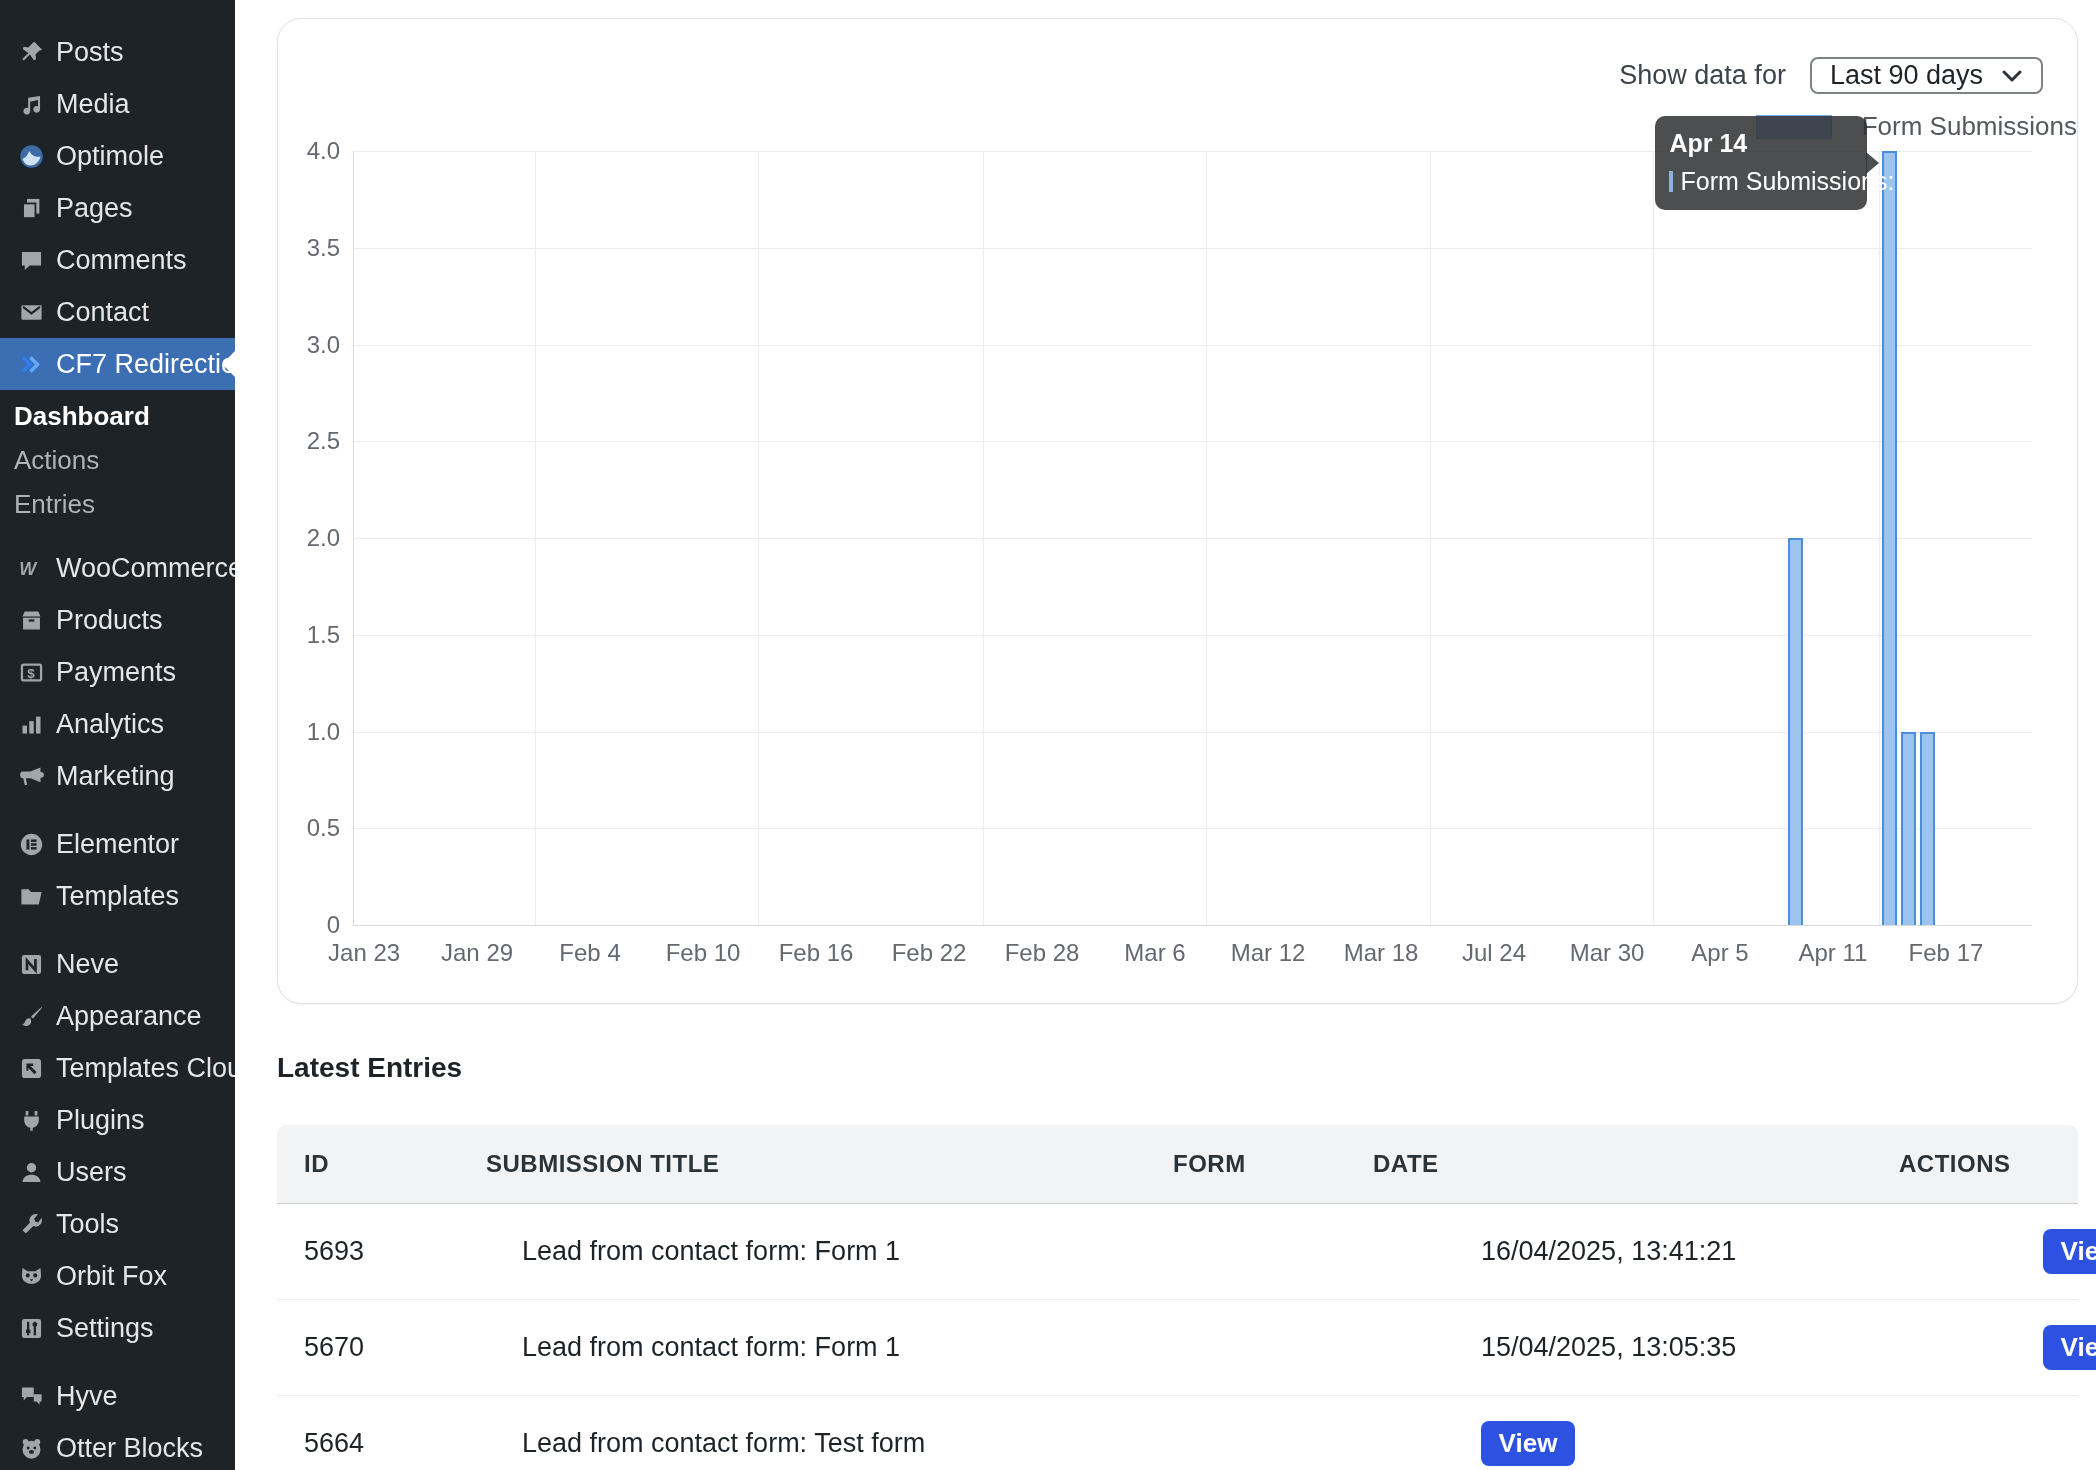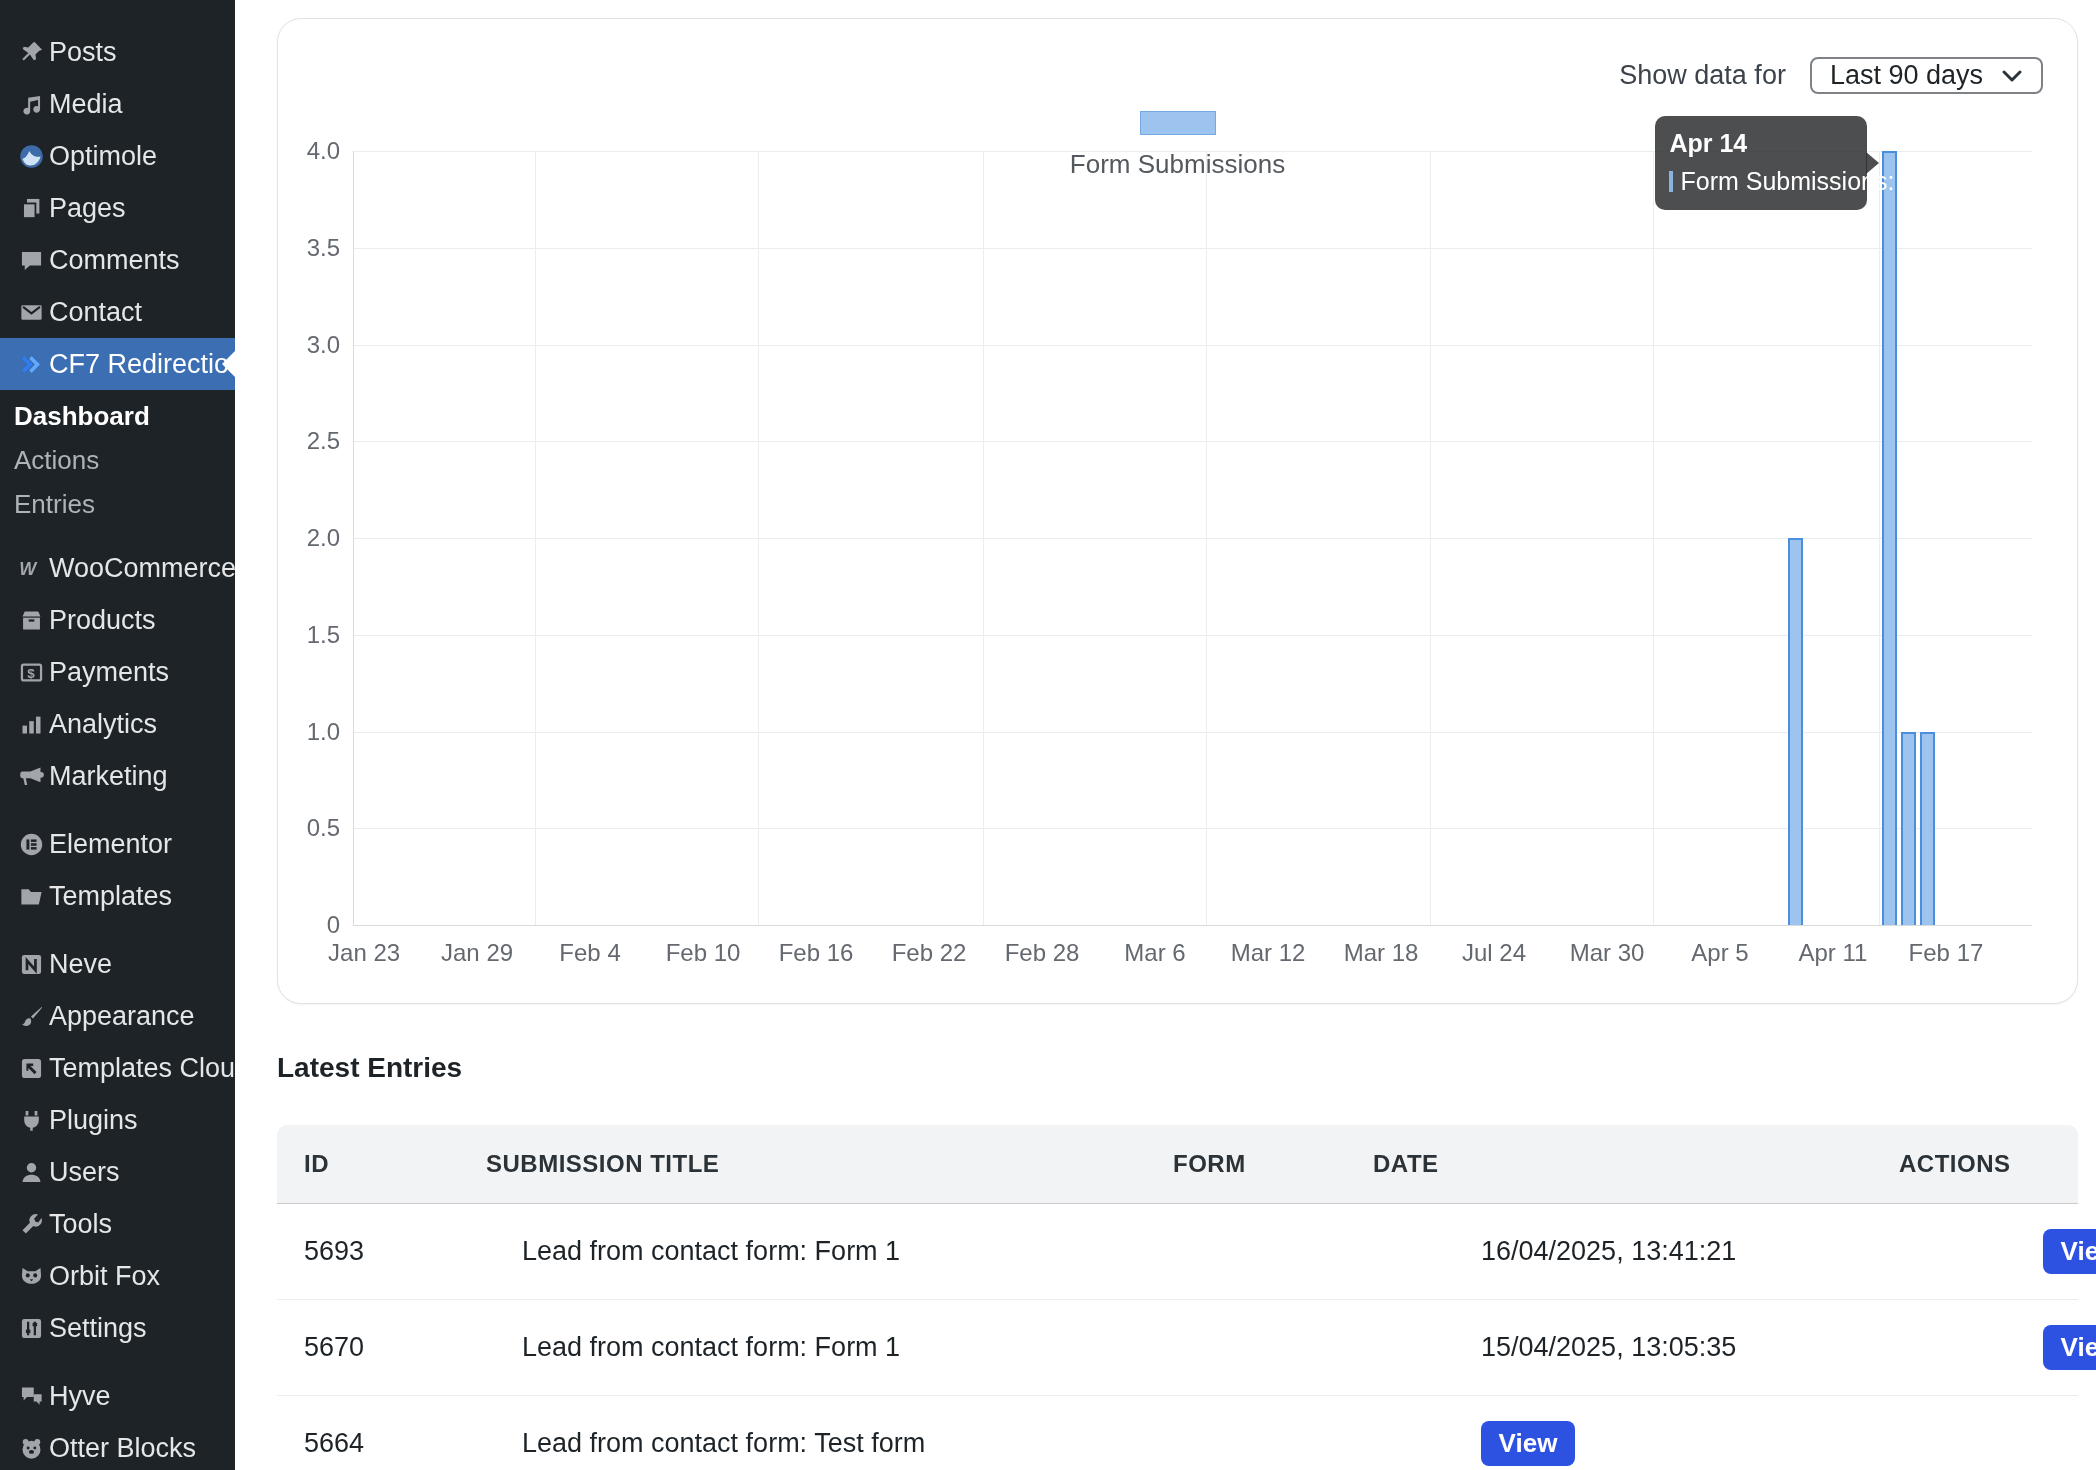--- a/index.html
+++ b/index.html
@@ -12,34 +12,34 @@
   .mi{position:relative;display:flex;align-items:center;height:52px;padding-left:13px;color:#e4e6e8;font-size:27px;cursor:pointer;}
   .mi .ic{width:36px;min-width:36px;display:flex;align-items:center;justify-content:center;}
   .ic svg{width:27px;height:27px;fill:#a2a6ab;}
   .mi.active{background:#3c6eb4;color:#ffffff;}
   .mi.active::after{content:"";position:absolute;right:0;top:50%;transform:translateY(-50%);
     border:13px solid transparent;border-right:13px solid #ffffff;}
   .subwrap{margin:4px 0 6px 0;}
   .sub{display:flex;align-items:center;height:44px;padding-left:14px;font-size:26px;color:#aeb3b8;cursor:pointer;}
   .sub.subactive{color:#ffffff;font-weight:bold;}
   .gap{margin-top:16px;}
-  .mi .lbl{white-space:nowrap;}
+  .mi .lbl{white-space:nowrap;margin-left:7px;}
 
   
   .main{position:absolute;left:235px;top:0;right:0;bottom:0;background:#fff;}
 
   .card{position:absolute;left:42px;top:18px;right:18px;height:984px;background:#fff;
     border:1px solid #e1e2e4;border-radius:24px;box-shadow:0 1px 2px rgba(0,0,0,.05);}
 
   .controls{position:absolute;top:38px;right:34px;display:flex;align-items:center;gap:24px;}
   .ctrl-label{font-size:27px;color:#3c434a;}
   .select{display:flex;align-items:center;gap:18px;border:2px solid #7e8287;border-radius:8px;
     padding:1px 18px;font-size:27px;color:#1d2327;background:#fff;cursor:pointer;}
 
-  .legend{position:absolute;top:92px;left:0;right:0;display:flex;justify-content:flex-end;align-items:center;gap:14px;flex-direction:column;}
+  .legend{position:absolute;top:92px;left:0;right:0;display:flex;justify-content:flex-end;align-items:center;gap:30px;}
   .legend-swatch{width:74px;height:22px;}
   .legend-label{font-size:26px;color:#54595f;}
 
   .plot{position:absolute;left:75px;top:132px;width:1678px;height:774px;
     border-left:1px solid #d9dadb;border-bottom:1px solid #d9dadb;}
   .hline{position:absolute;left:0;right:0;height:1px;background:#ebecec;}
   .vline{position:absolute;top:0;bottom:0;width:1px;background:#ebecec;}
   .bar{position:absolute;bottom:0;width:15px;box-sizing:border-box;border-bottom:none;}
   .ylab{position:absolute;left:-72px;width:58px;text-align:right;font-size:24px;color:#646970;transform:translateY(-50%);}
   .xtick{position:absolute;top:788px;transform:translateX(-50%);font-size:24px;color:#646970;white-space:nowrap;}

